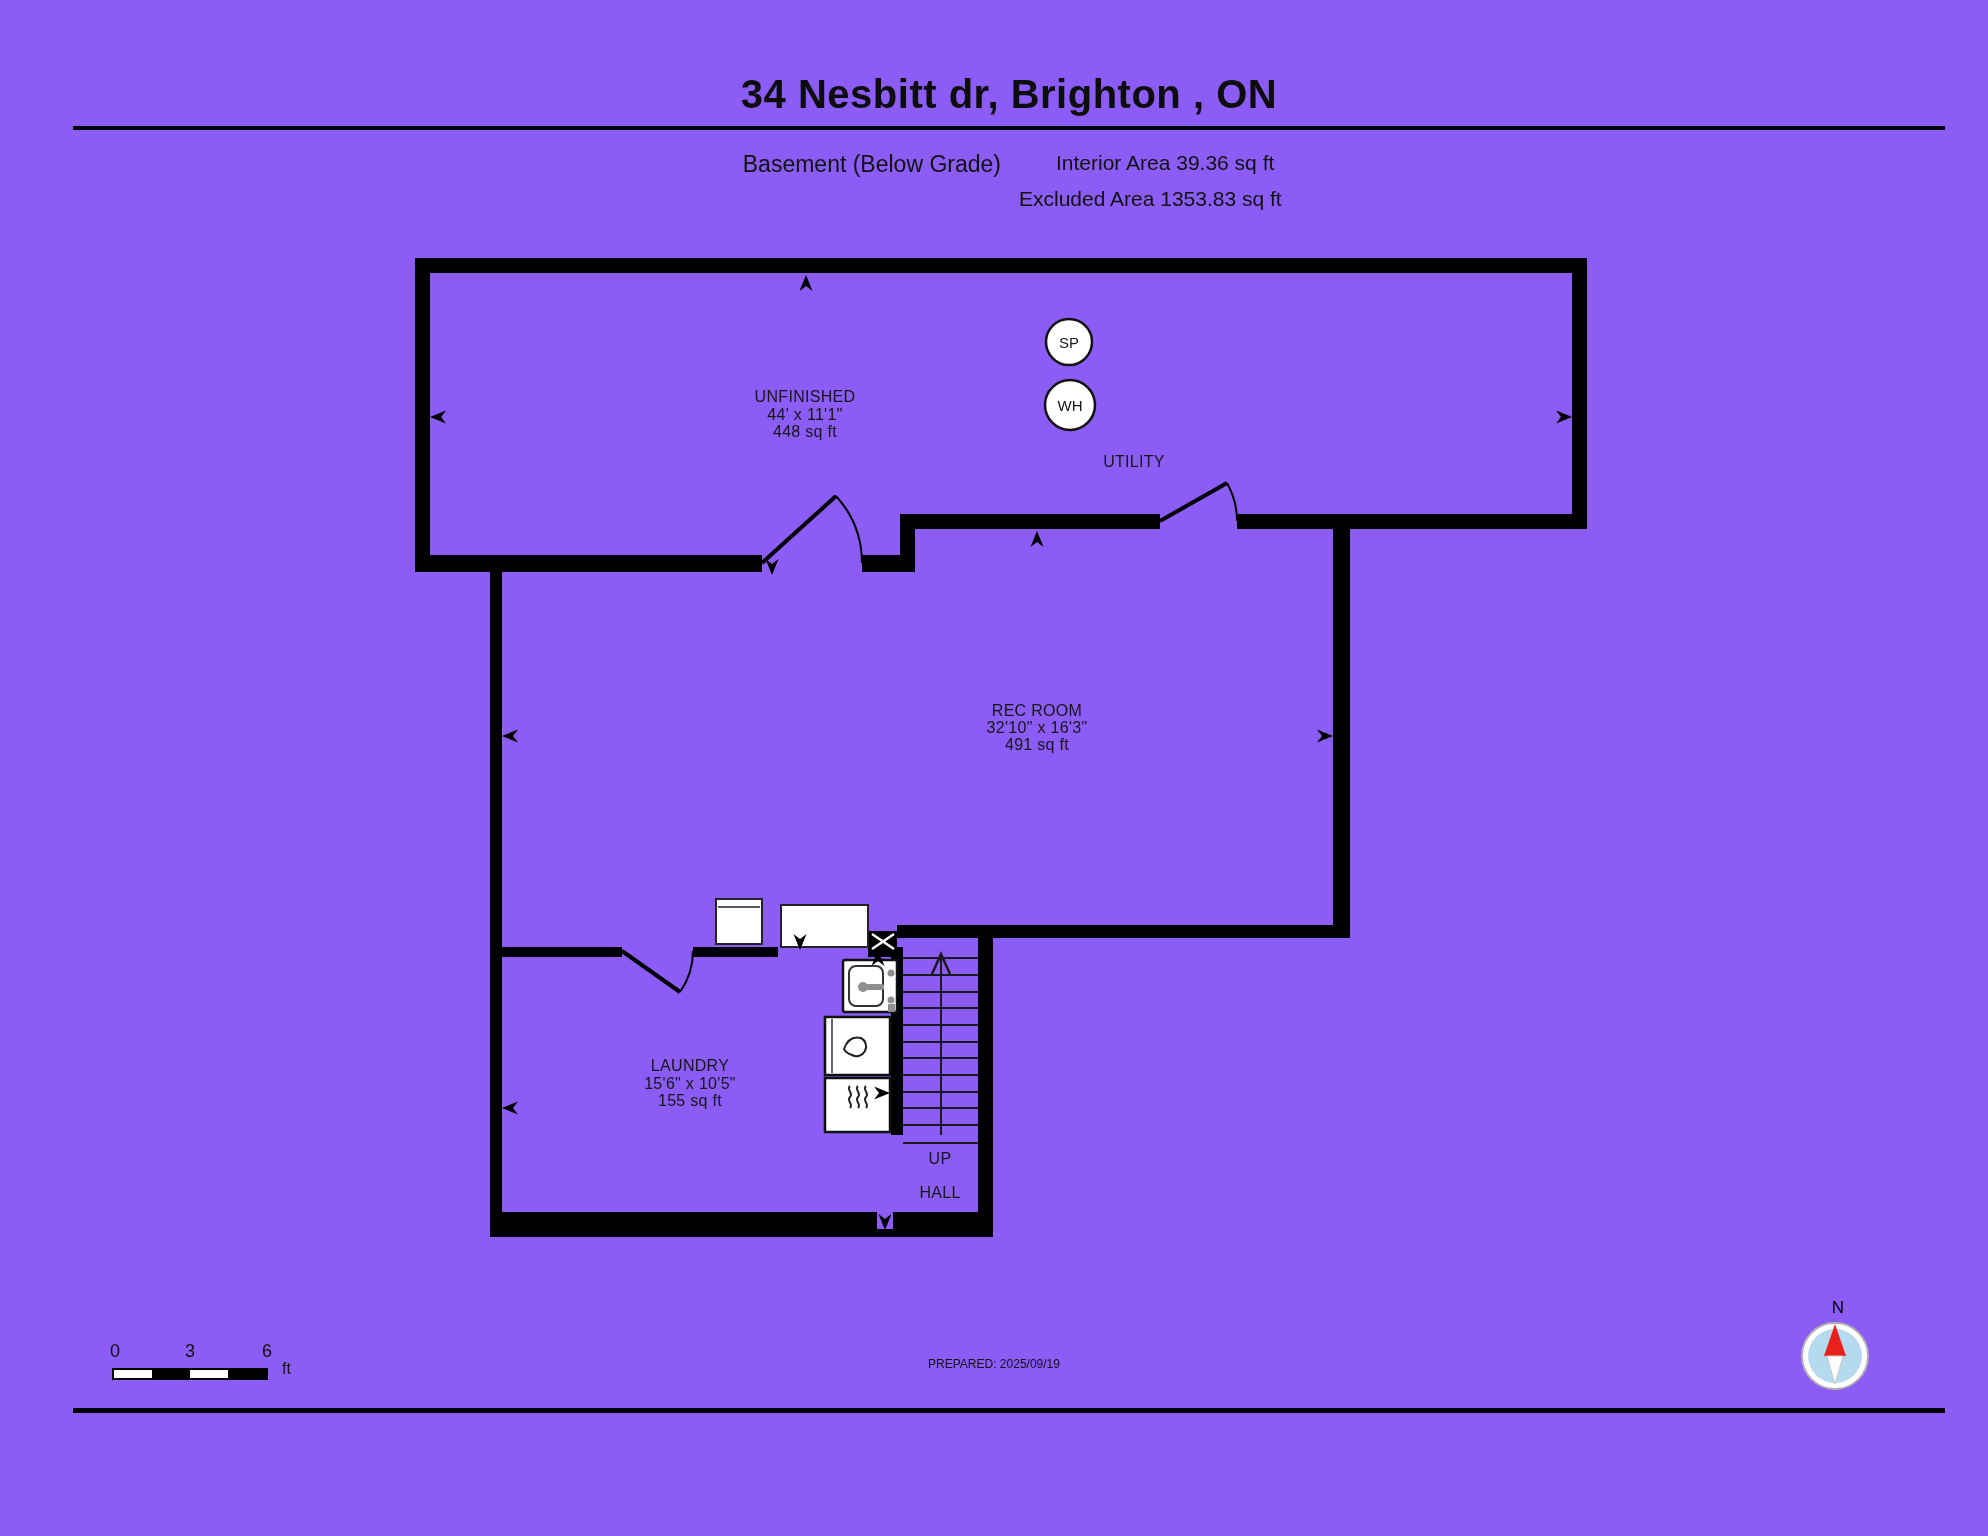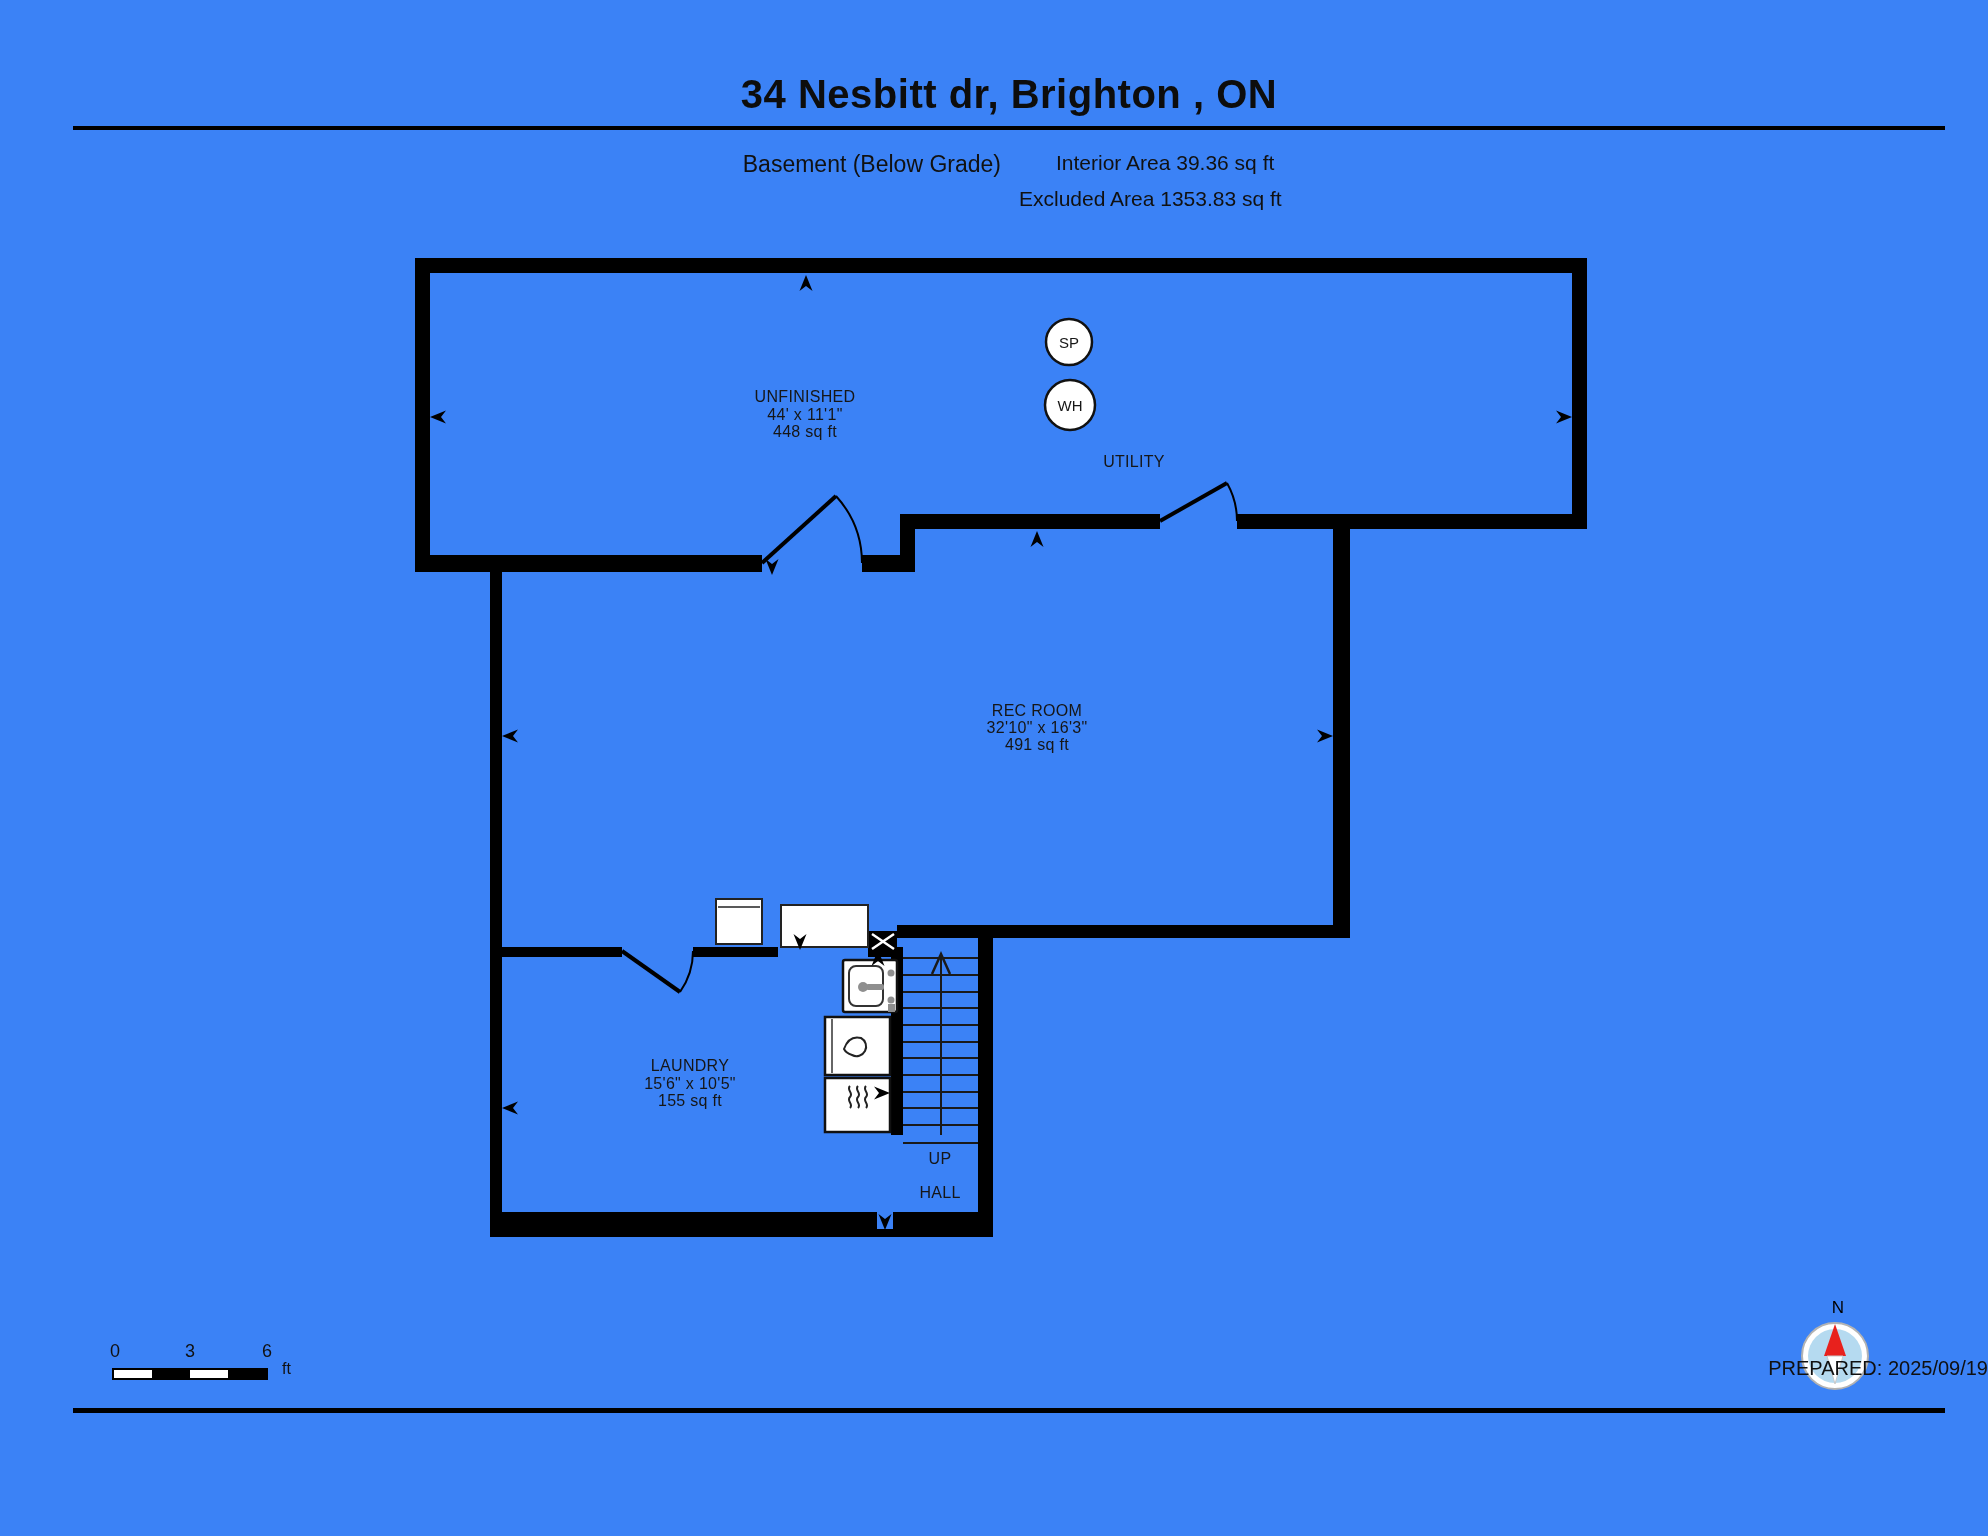--- a/index.html
+++ b/index.html
@@ -1,33 +1,33 @@
 <!DOCTYPE html>
 <html><head>
 <meta charset="utf-8">
 <style>
   html,body{margin:0;padding:0;background:#fff;}
-  #page{position:relative;width:1988px;height:1536px;background:#3b82f6;overflow:hidden;
+  #page{position:relative;width:1988px;height:1536px;background:#8b5cf6;overflow:hidden;
         font-family:"Liberation Sans",sans-serif;color:#111;}
   .abs{position:absolute;}
   #title{top:72px;left:73px;width:1872px;text-align:center;font-size:40px;font-weight:bold;
          letter-spacing:0.5px;color:#0d0d0d;}
   .rule{left:73px;width:1872px;background:#000;}
   #rule-top{top:126px;height:4px;}
   #rule-bottom{top:1408px;height:5px;}
   #floor-label{top:151px;right:987px;font-size:23px;font-weight:normal;white-space:nowrap;}
   #interior-area{top:151px;left:1056px;font-size:21px;white-space:nowrap;}
   #excluded-area{top:187px;left:1019px;font-size:21px;white-space:nowrap;}
   #plan-svg{top:0;left:0;width:1988px;height:1536px;}
   .tick{top:1341px;font-size:18px;transform:translateX(-50%);}
   #scalebar{top:1368px;left:112px;width:156px;height:12px;border:2px solid #000;box-sizing:border-box;display:flex;}
   #scalebar .seg{flex:1 1 0;}
   .seg.w{background:#fff;} .seg.b{background:#000;}
   #ft-label{top:1360px;left:282px;font-size:16px;}
-  #prepared{top:1357px;left:0;width:1988px;text-align:right;font-size:20px;color:#101010;}
+  #prepared{top:1357px;left:0;width:1988px;text-align:center;font-size:12px;color:#101010;}
   #compass-n{top:1298px;left:1838px;transform:translateX(-50%);font-size:17px;color:#000;}
   #disclaimer{top:1423px;left:75px;font-size:16px;white-space:nowrap;color:#101010;}
   svg text{fill:#161616;}
   .roomlabel{font-size:16px;letter-spacing:0.3px;}
   .symlabel{font-size:15px;}
 </style>
 </head>
 <body>
 
 <div id="page">

